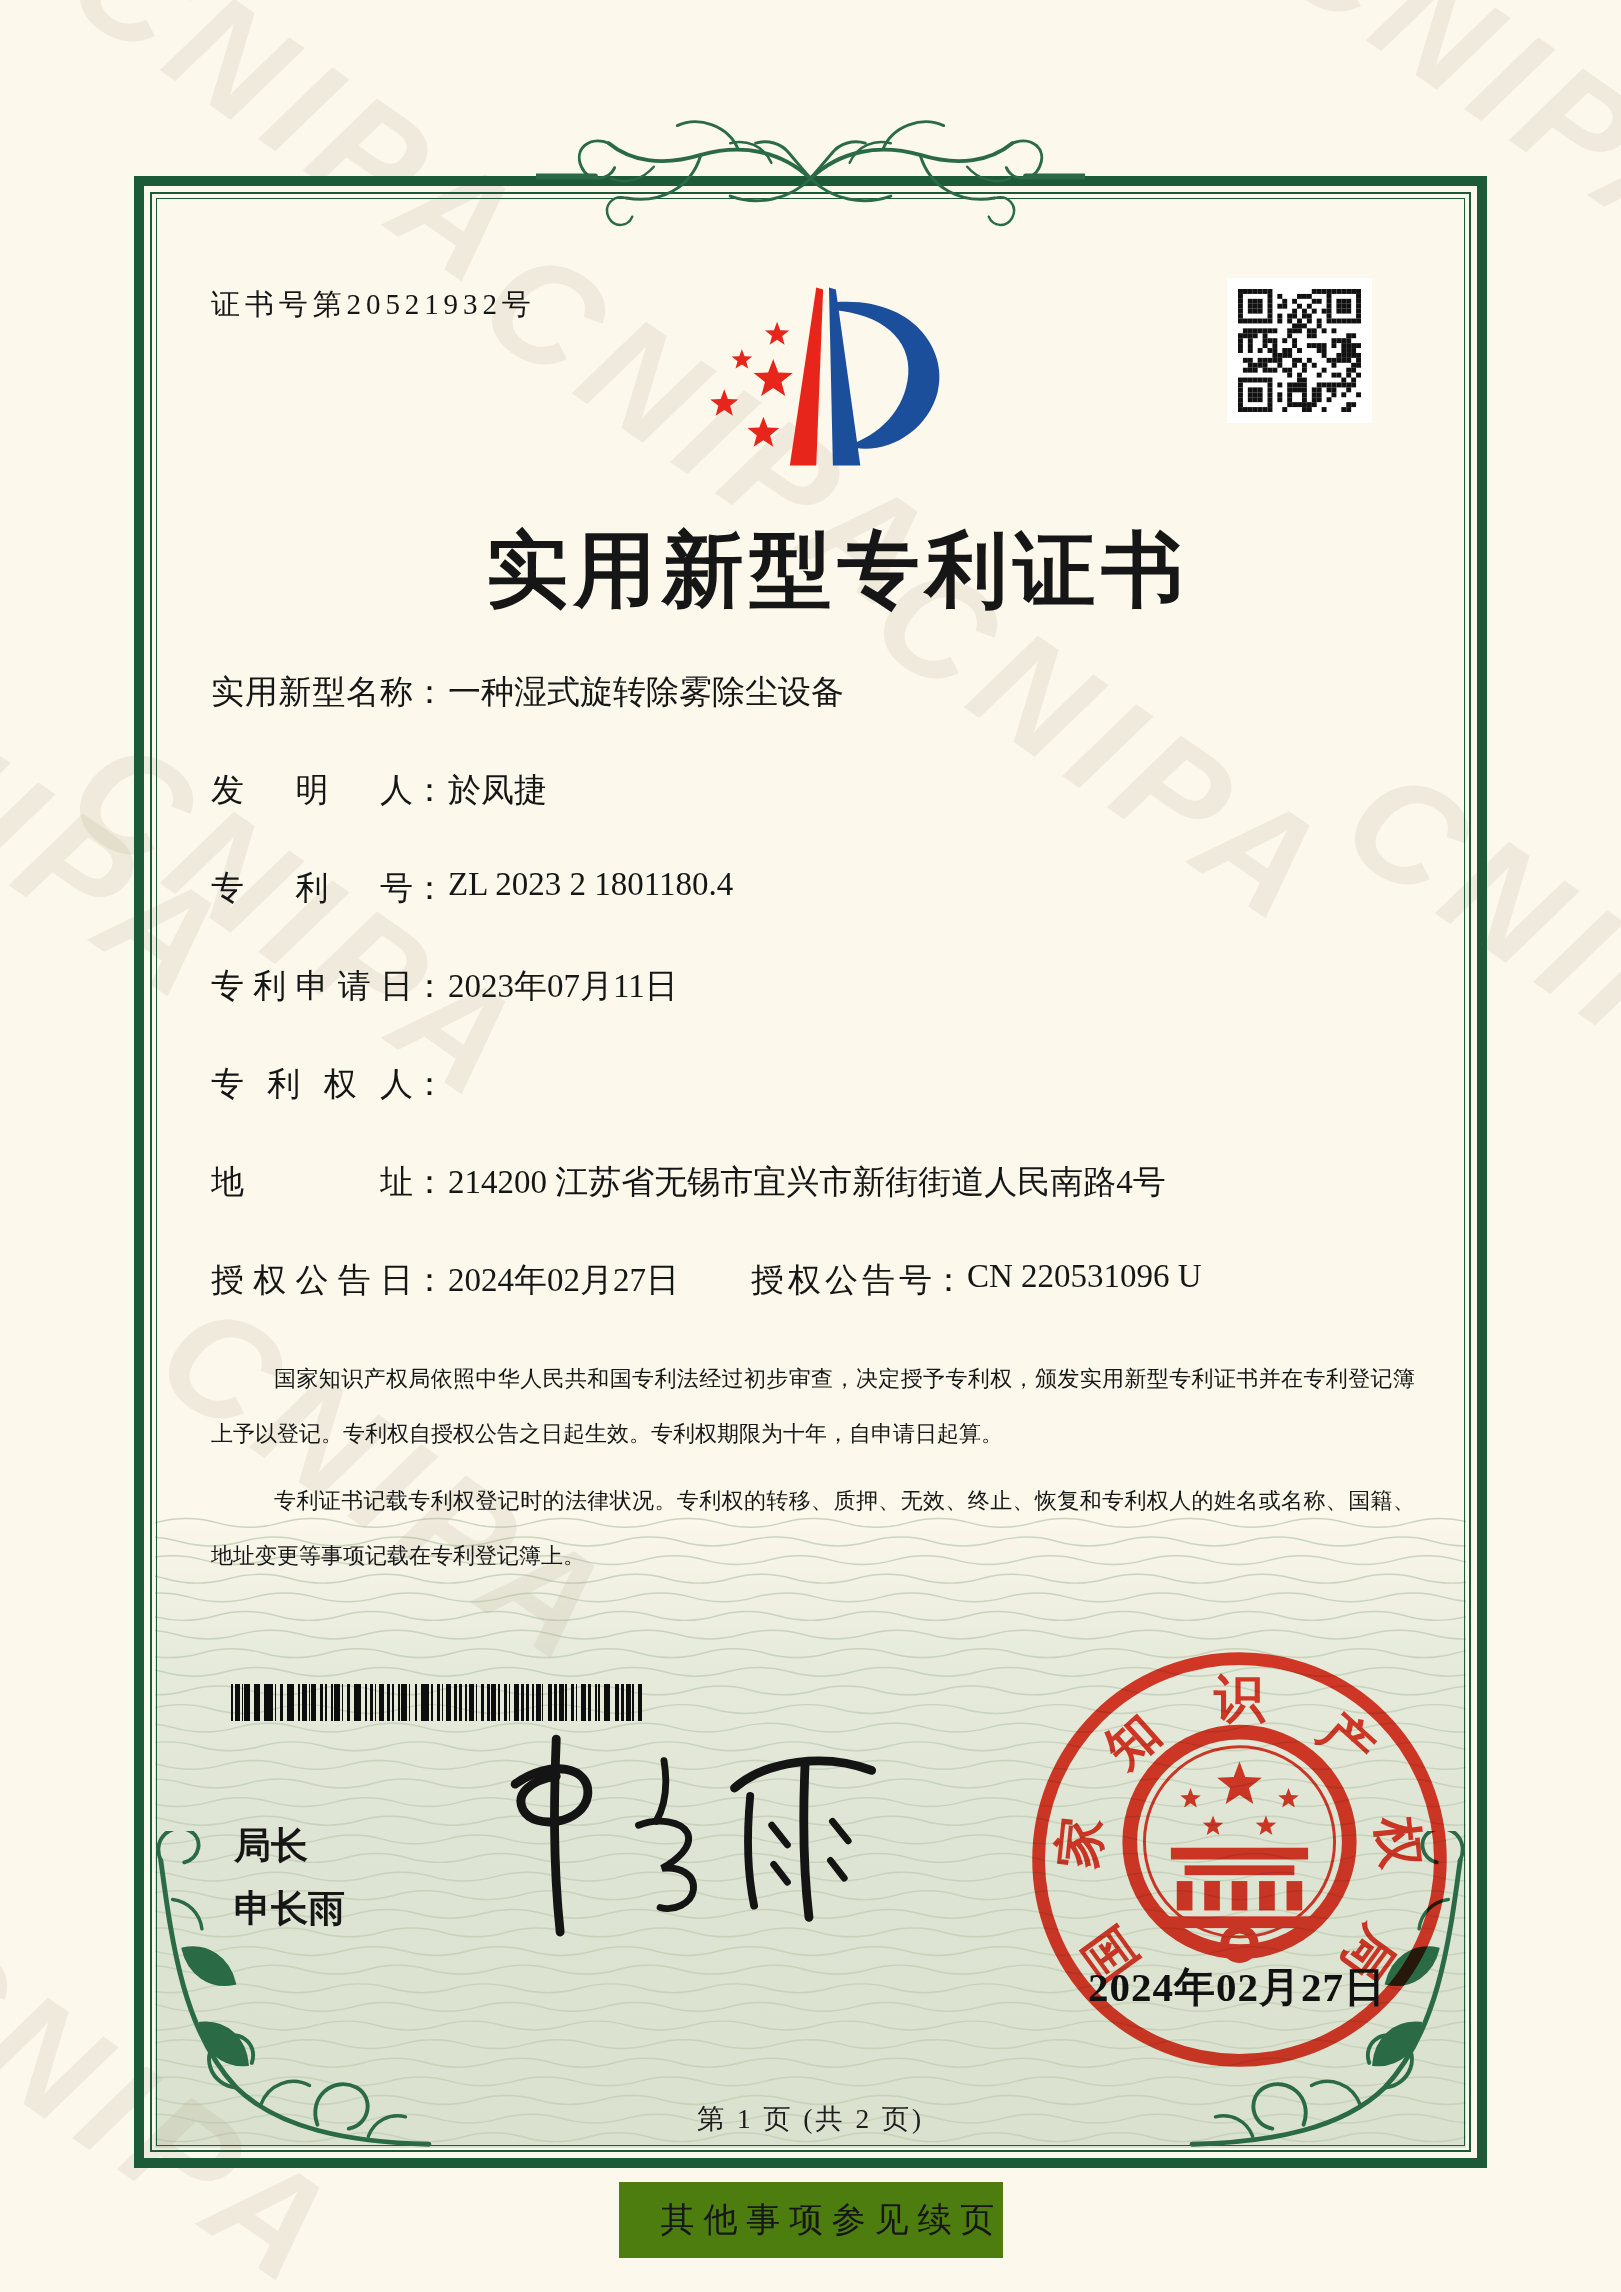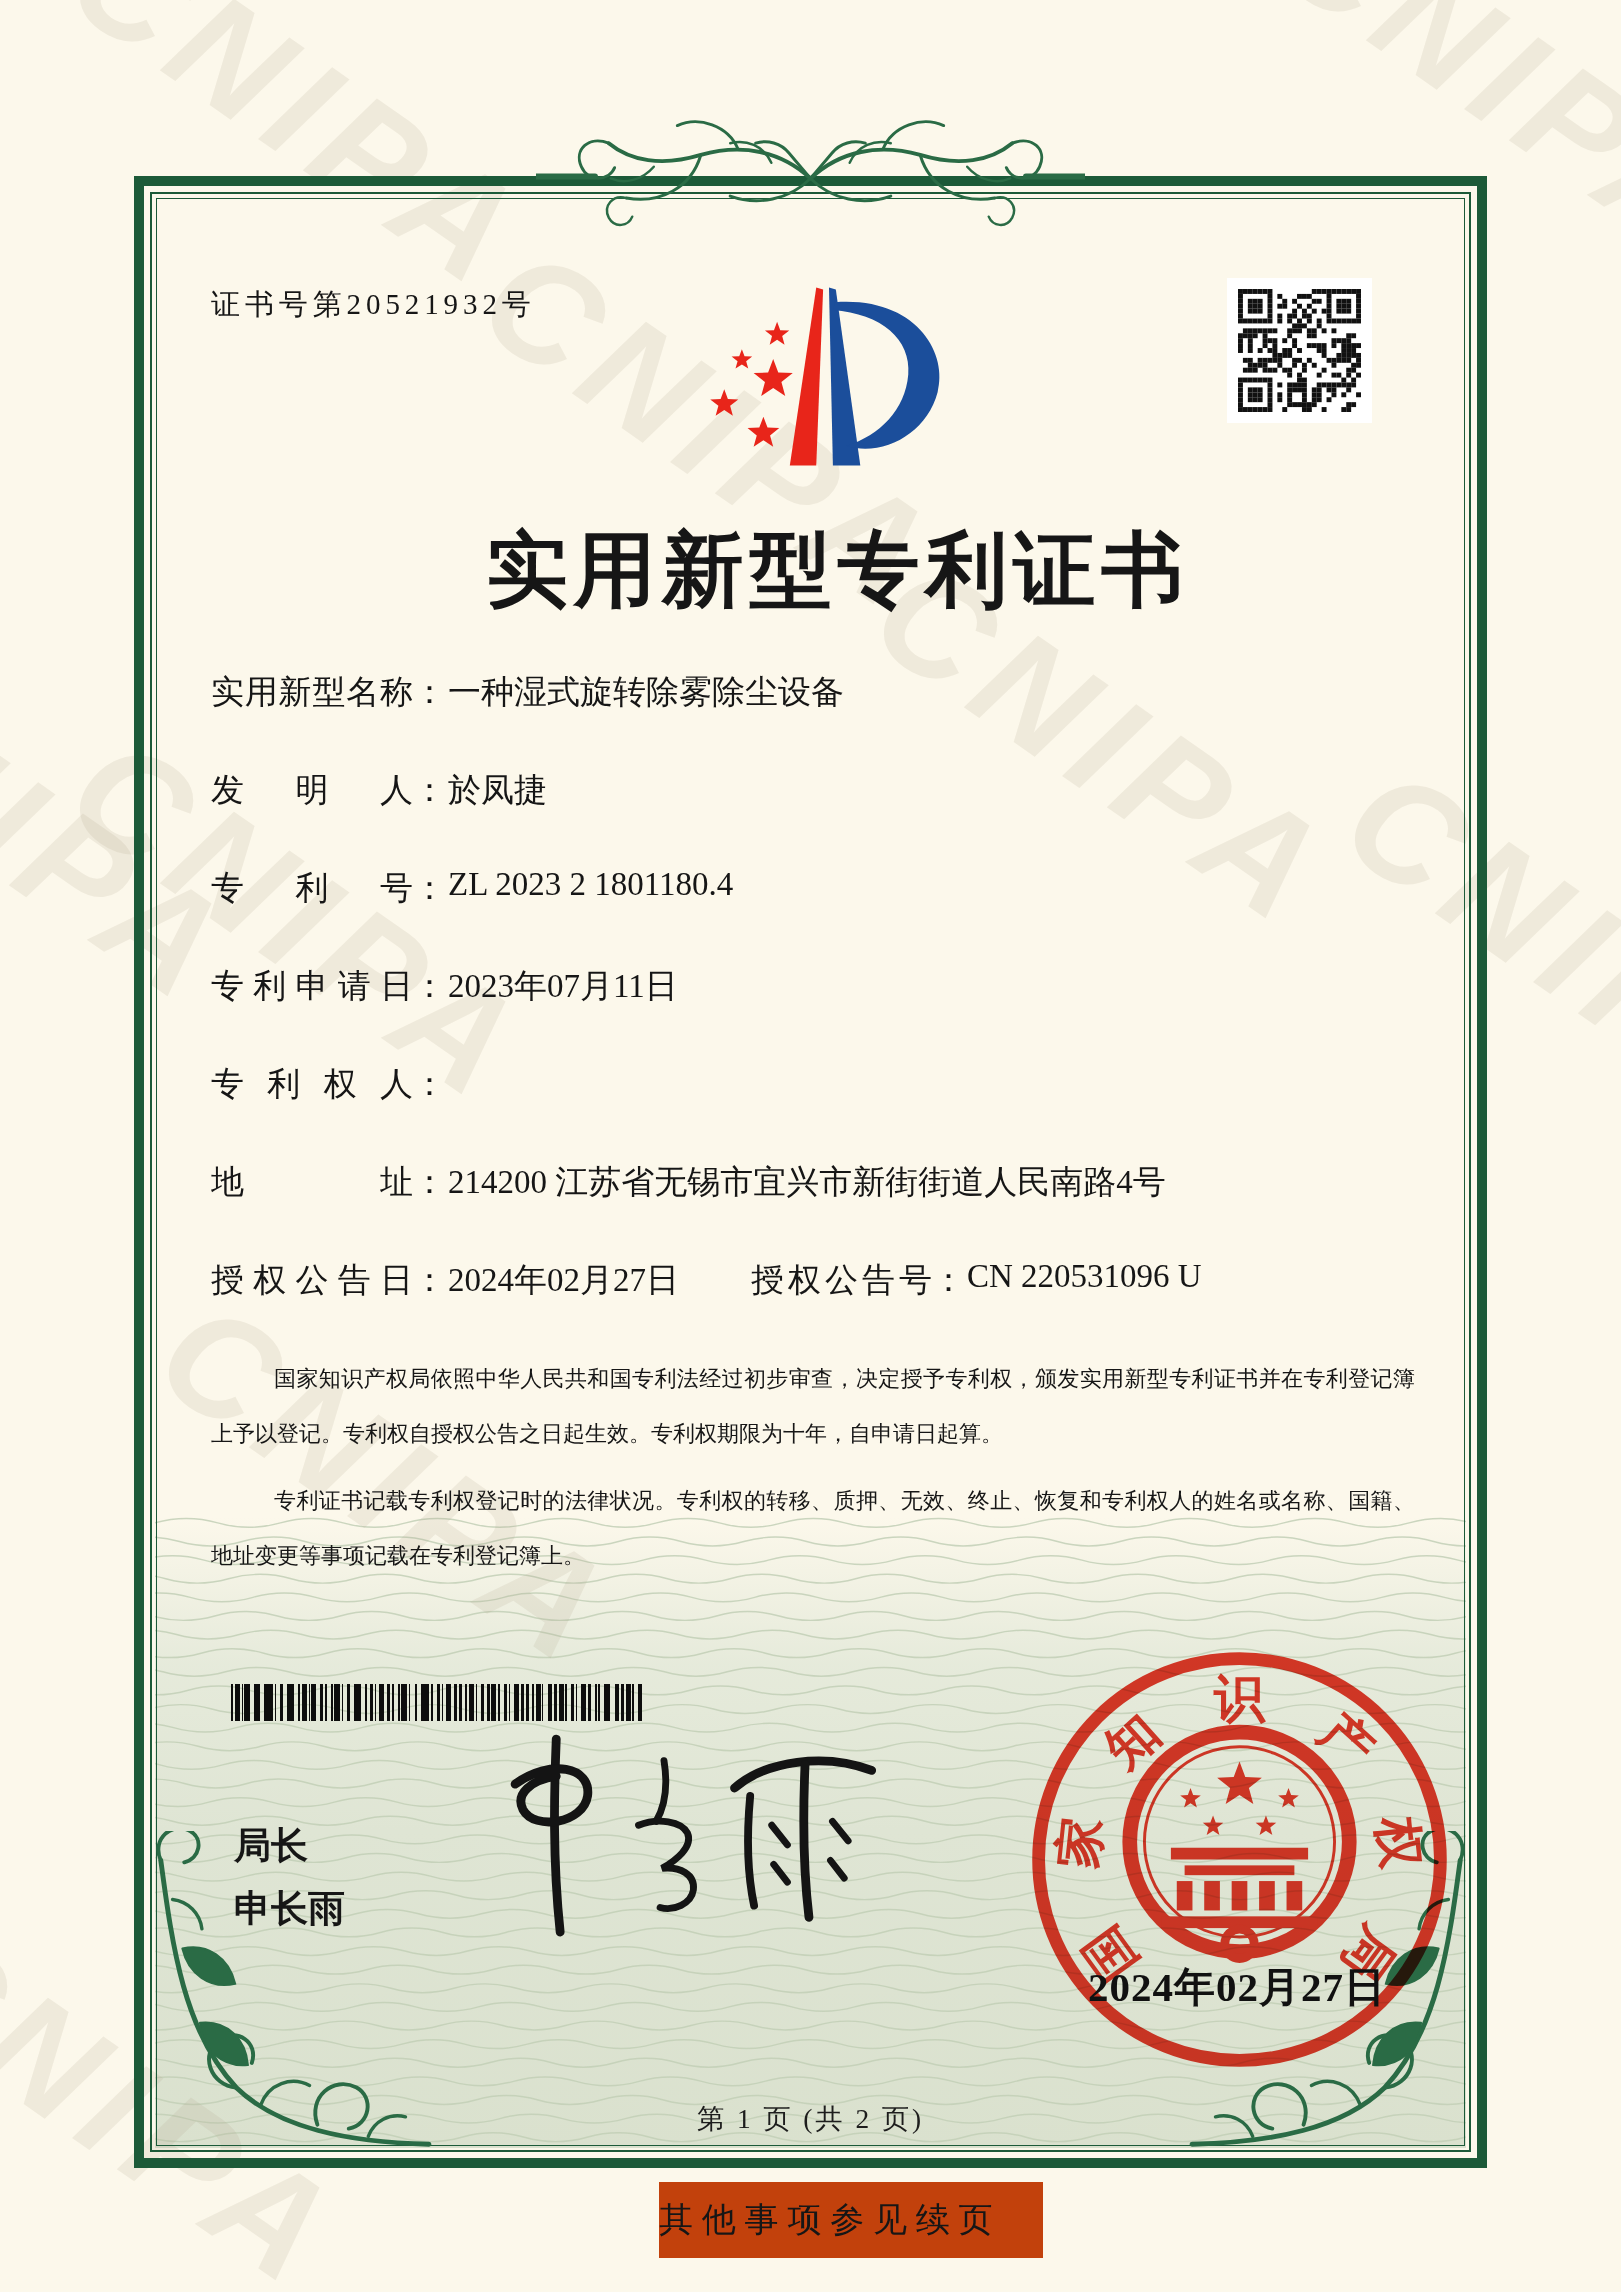--- a/index.html
+++ b/index.html
@@ -71,21 +71,21 @@
   .signer-name{position:absolute;left:234px;top:1884px;font-size:37px;font-weight:700;
     font-family:"Liberation Sans","DejaVu Sans",sans-serif;z-index:6;text-align:center;}
   .signature{position:absolute;left:472px;top:1731px;z-index:6;}
   .seal{position:absolute;left:1019px;top:1639px;width:441px;height:441px;z-index:6;
     mix-blend-mode:multiply;opacity:.95;}
   .seal-date{position:absolute;left:1041px;top:1960px;width:392px;text-align:center;
     font-size:41px;font-weight:700;letter-spacing:1px;z-index:7;color:#111;}
   .page-number{position:absolute;left:0;top:2101px;width:1621px;text-align:center;
     font-size:27.4px;letter-spacing:2.9px;z-index:6;color:#1d1d1d;}
   .continuation{position:absolute;left:619px;top:2182px;width:384px;height:76px;
-    background:#c2410c;z-index:6;text-align:left;line-height:76px;font-size:34px;letter-spacing:8.8px;margin-left:40px;}
+    background:#4d7c0f;z-index:6;text-align:right;line-height:76px;font-size:34px;letter-spacing:8.8px;}
   .orn-stroke{fill:none;stroke:var(--green-light);stroke-linecap:round;}
 </style>
 </head>
 <body>
 
 <div class="page">
 
   <div class="wm" style="left:29px;top:59px">CNIPA</div>
   <div class="wm" style="left:1235px;top:29px">CNIPA</div>
   <div class="wm" style="left:441px;top:382px">CNIPA</div>

